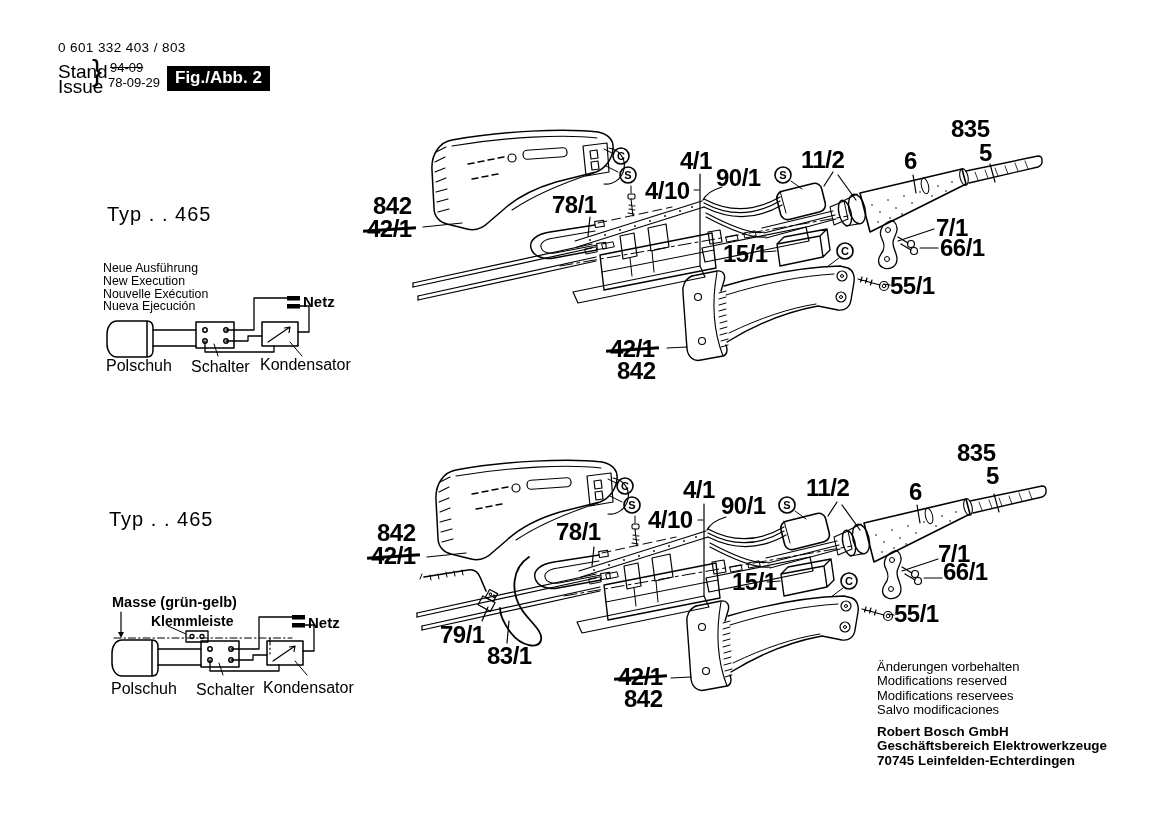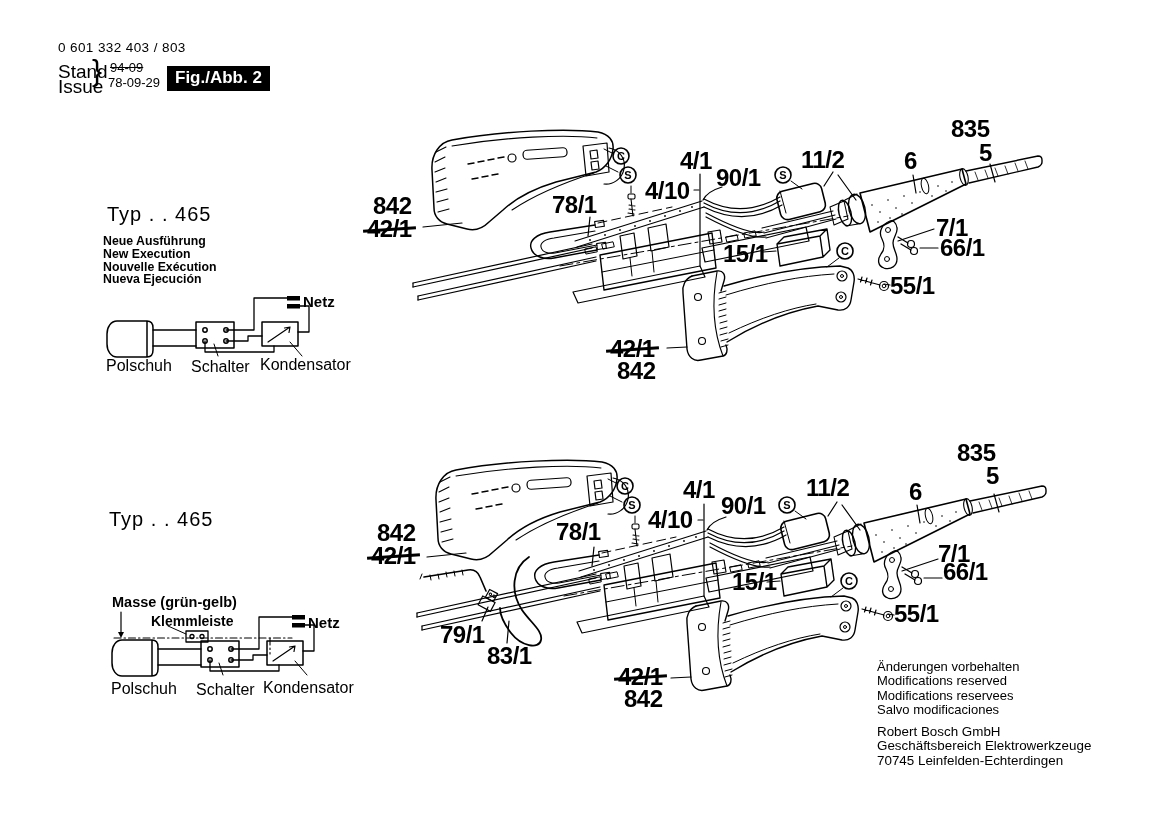--- a/index.html
+++ b/index.html
@@ -8,33 +8,33 @@
   .abs{position:absolute;white-space:nowrap;}
   svg.art{position:absolute;left:0;top:0;}
   
   .order-num{font-size:13.5px;letter-spacing:.4px;}
   .si-label{font-size:19px;}
   .si-val{font-size:13px;}
   .brace{font-size:30px;font-weight:400;}
   .figbox{background:#000;color:#fff;font-weight:700;font-size:17px;padding:2px 8px 3px;}
   
   .typ{font-size:20px;font-weight:400;letter-spacing:1px;}
-  .exec{font-size:12.3px;font-weight:700;line-height:12.8px;}
+  .exec{font-size:12.3px;font-weight:400;line-height:12.8px;margin-top:27px;}
   .circ-label{font-size:16px;font-weight:400;}
   .netz{font-size:15px;font-weight:700;}
   .masse{font-size:14.5px;font-weight:700;}
   .klemm{font-size:14px;font-weight:700;}
   
   .pn{position:absolute;font-size:24px;font-weight:700;letter-spacing:-.5px;line-height:1;white-space:nowrap;}
   .strike::after{content:"";position:absolute;left:-9%;right:-9%;top:46%;
                  border-top:3px solid #000;transform:rotate(-4deg);}
   .strike-thin{text-decoration:line-through;}
   
   .note{font-size:13px;line-height:14.4px;}
-  .company{font-size:13.4px;font-weight:400;line-height:14.4px;}
+  .company{font-size:13.4px;font-weight:700;line-height:14.4px;}
 </style>
 </head>
 <body>
 
 <div class="page">
 
   <svg class="art" width="1175" height="830" viewBox="0 0 1175 830">
     <g id="tool" stroke="#000" fill="none" stroke-width="1.5" stroke-linecap="round" stroke-linejoin="round">
 
       <path d="M452,140 C500,131 566,128 598,132 C609,134 614,141 613,149 C612,159 606,168 596,172

